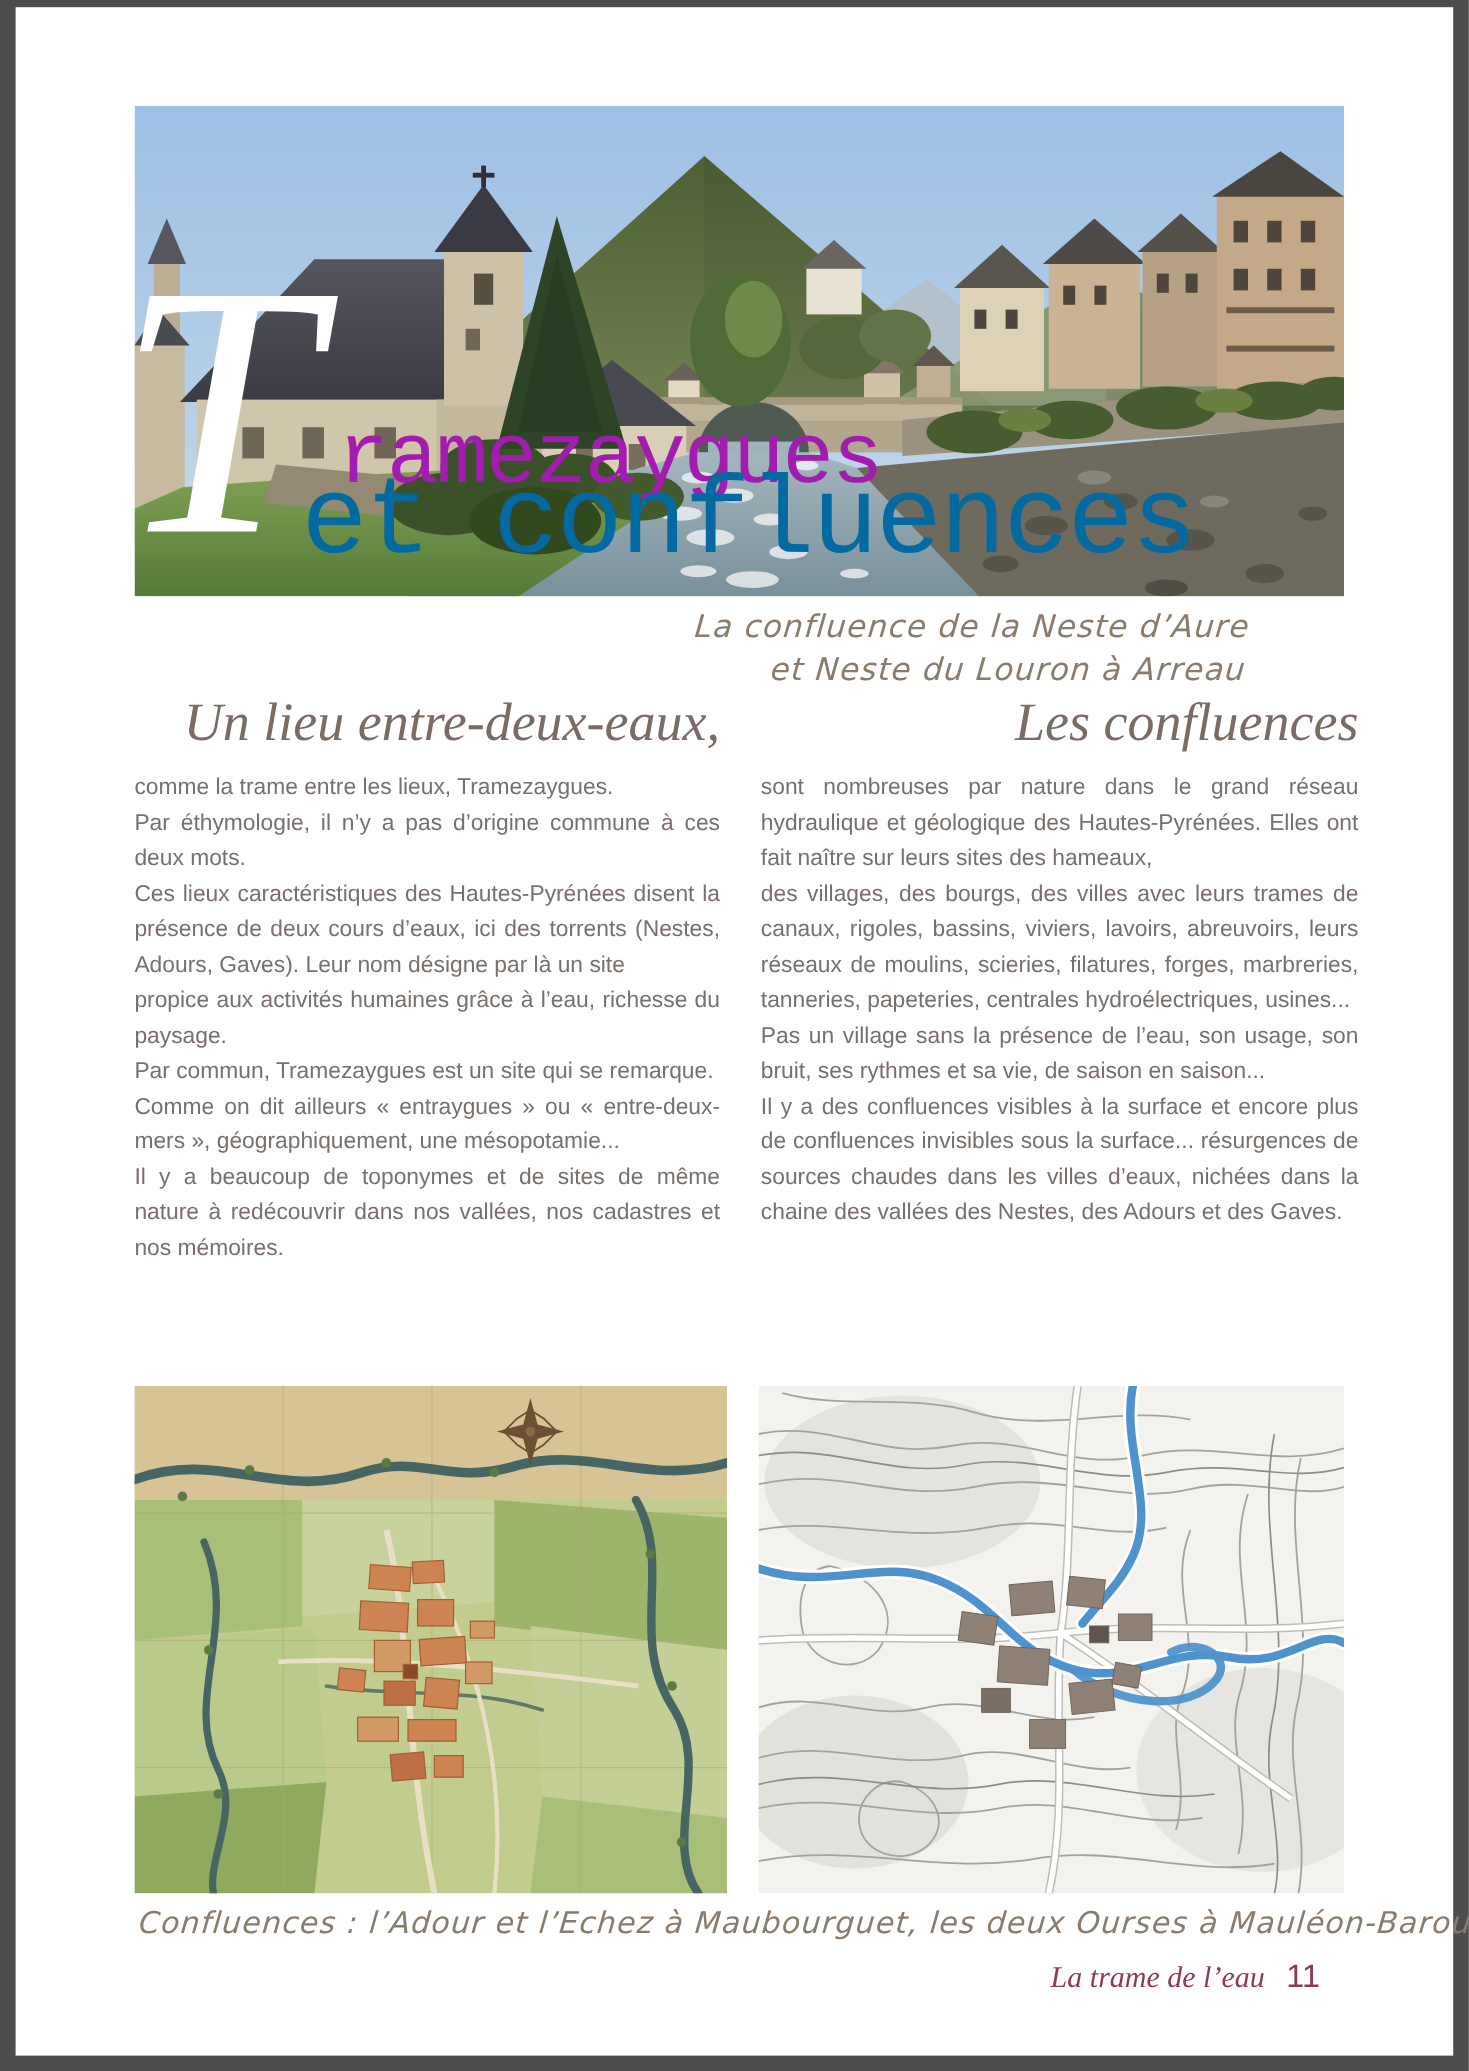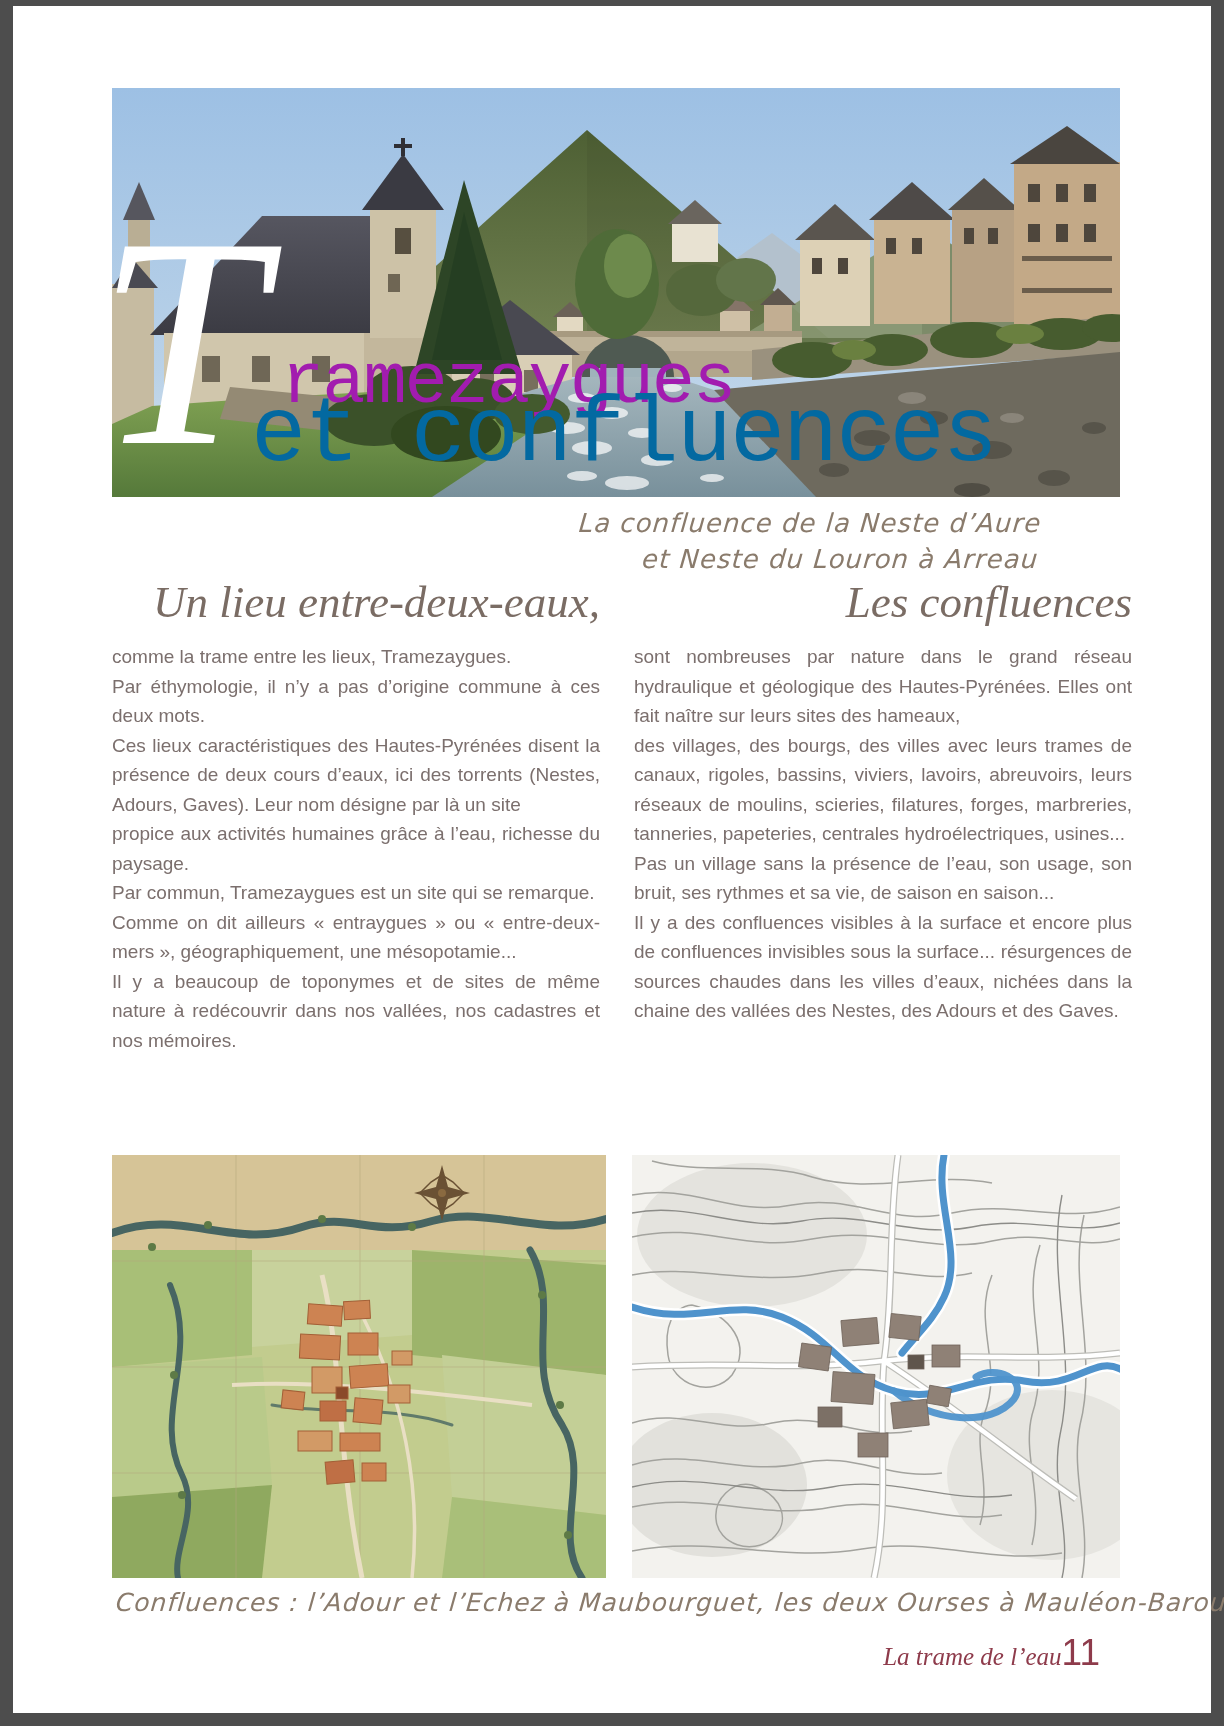--- a/index.html
+++ b/index.html
@@ -69,28 +69,28 @@
     text-align:justify;
   }
   
   .map{position:absolute;top:1149px;overflow:hidden;}
   .map svg{display:block;width:100%;height:100%;}
   .map-left{left:99px;width:494px;height:423px;}
   .map-right{left:619px;width:488px;height:423px;}
   
   .footer{
     position:absolute;right:111px;top:1626px;
-    display:flex;align-items:baseline;
+    display:flex;align-items:baseline;gap:18px;
   }
   .footer .journal{
     font-family:"Liberation Serif","DejaVu Serif",serif;
     font-style:italic;font-size:25px;color:#8e3b4b;
   }
   .footer .pagenum{
-    font-size:37px;color:#8e3b4b;font-weight:500;
+    font-size:27px;color:#8e3b4b;font-weight:500;
   }
 </style>
 </head>
 <body>
 
 <div class="page">
 
   <div class="photo">
     <svg viewBox="0 0 1008 409" preserveAspectRatio="none">
       <defs>

